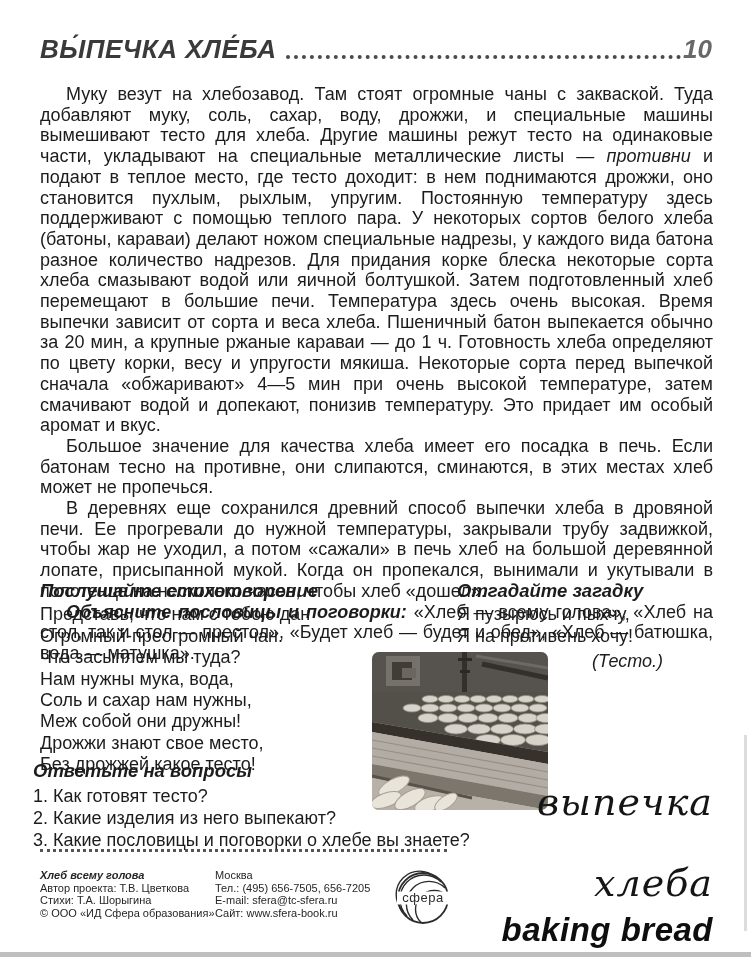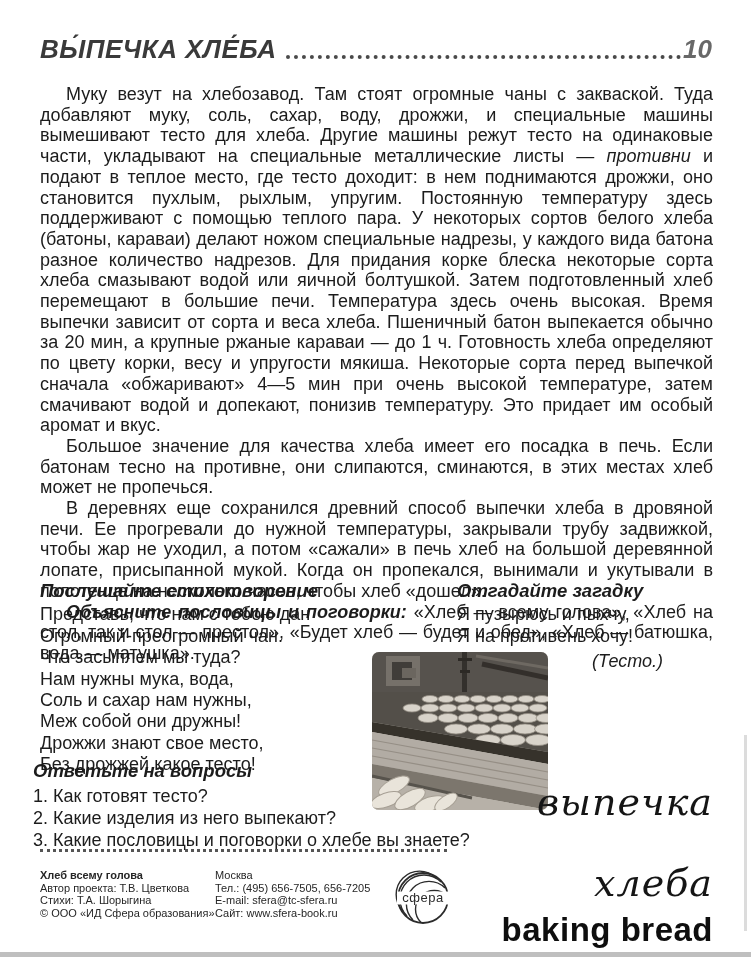--- a/index.html
+++ b/index.html
@@ -58,33 +58,33 @@
     font-size: 18px; line-height: 22px;
   }
   .questions .q { margin: 0; }
 
   
   .vocab { position: absolute; top: 742px; right: 38px; width: 300px; text-align: right; }
   .vocab-ru {
     font-family: "DejaVu Serif", serif; font-style: italic; font-weight: 400;
     font-size: 38px; line-height: 42px; color: #151515; letter-spacing: 1px; margin-top: 39px;
   }
-  .vocab-en { font-size: 33px; font-weight: bold; letter-spacing: 0.5px; margin-top: 7px; color: #0e0e0e; }
+  .vocab-en { font-size: 33px; font-weight: bold; letter-spacing: 0.5px; margin-top: 7px; color: #0e0e0e; font-style: italic; }
   .vocab-ipa { font-family: "DejaVu Serif", serif; font-size: 34px; margin-top: 5px; color: #151515; }
 
   
   .footer-rule { position: absolute; top: 849px; left: 40px; width: 407px; border-top: 3px dotted #555; }
   .footer {
     position: absolute; top: 869px; left: 40px; width: 420px;
     display: flex; font-size: 11px; line-height: 12px; color: #262626;
   }
   .footer-col1 { width: 175px; }
   .footer-col2 { width: 180px; }
   .footer p { margin: 0 0 0.5px 0; }
-  .footer-series { font-weight: bold; }
+  .footer-series { font-weight: bold; font-style: italic; }
   .logo-wrap { width: 56px; height: 56px; margin-top: 1px; }
 
   
   .watermark {
     position: absolute; top: 430px; left: 24px; width: 703px;
     font-size: 60px; font-weight: bold; letter-spacing: 3px; white-space: nowrap;
     text-align: center; color: transparent;
     -webkit-text-stroke: 2px rgba(168, 176, 184, 0.5);
     pointer-events: none;
   }

